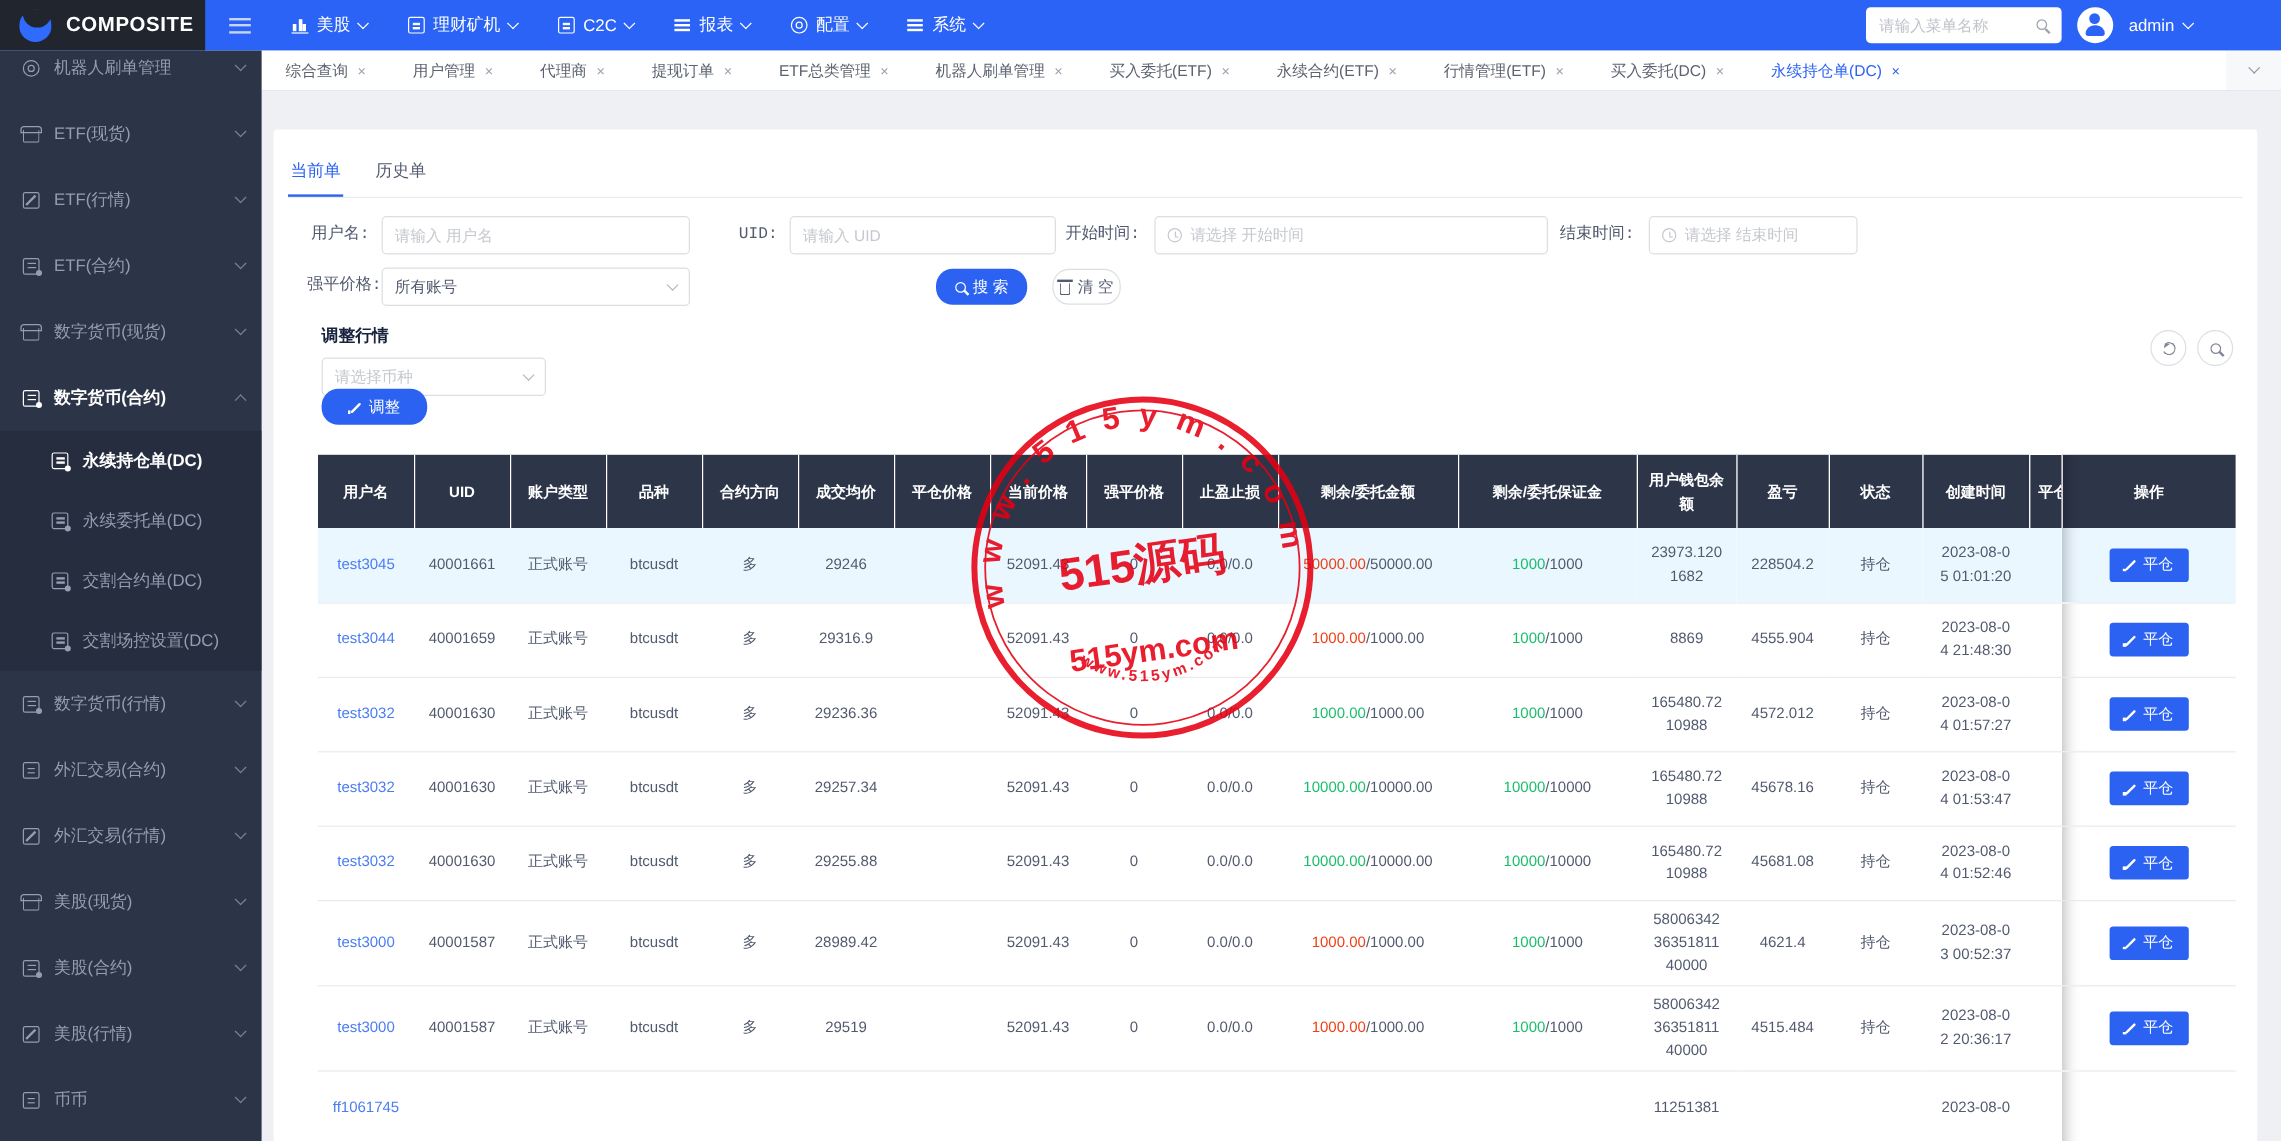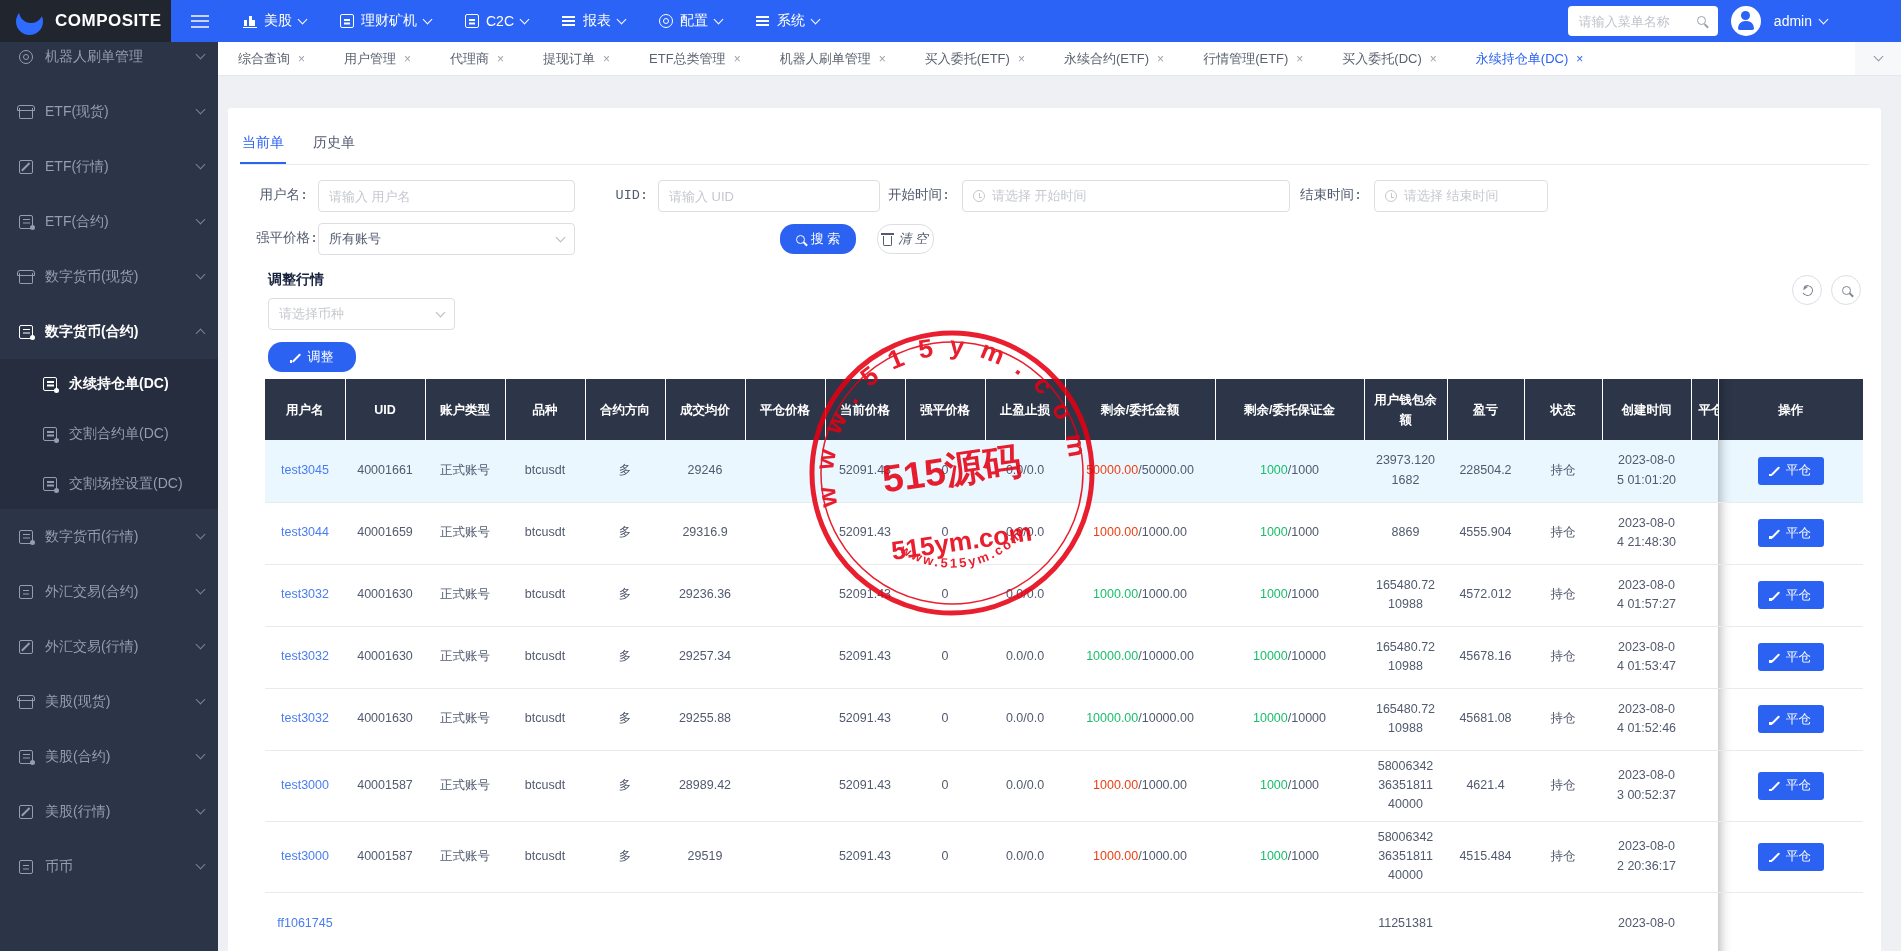--- a/index.html
+++ b/index.html
@@ -15,21 +15,21 @@
   .moon::after { content:""; position:absolute; width:24px; height:24px; border-radius:50%; background:#21252e; left:3px; top:-9px; }
   .logo-text { color:#fff; font-weight:800; font-size:17px; letter-spacing:.5px; }
   .topnav { display:flex; align-items:center; gap:34px; padding-left:20px; }
   .burger { width:18px; height:13px; border-top:2px solid #c9d4f5; border-bottom:2px solid #c9d4f5; position:relative; cursor:pointer; }
   .burger::after { content:""; position:absolute; left:0; right:0; top:3.5px; height:2px; background:#c9d4f5; }
   .nav-item { display:flex; align-items:center; gap:7px; color:#fff; font-size:14px; cursor:pointer; }
   .chev { width:7px; height:7px; border-right:1.5px solid currentColor; border-bottom:1.5px solid currentColor; transform:rotate(45deg); margin-top:-4px; flex:none; }
   .chev.up { transform:rotate(-135deg); margin-top:4px; }
   .top-right { margin-left:auto; display:flex; align-items:center; gap:13px; padding-right:74px; }
   .top-search { position:relative; }
-  .top-search input { width:150px; height:30px; border:none; border-radius:4px; background:#fff; padding:0 30px 0 11px; font-size:13px; color:#515a6e; outline:none; }
+  .top-search input { width:163px; height:30px; border:none; border-radius:4px; background:#fff; padding:0 30px 0 11px; font-size:13px; color:#515a6e; outline:none; }
   .top-search input::placeholder { color:#c0c4cc; }
   .mag { width:9px; height:9px; border:1.5px solid currentColor; border-radius:50%; position:relative; display:inline-block; flex:none; }
   .mag::after { content:""; position:absolute; width:5px; height:1.5px; background:currentColor; transform:rotate(45deg); right:-4px; bottom:-2px; }
   .top-search .mag { position:absolute; right:12px; top:10px; color:#9aa1ad; }
   .avatar { width:30px; height:30px; border-radius:50%; background:#fff; position:relative; cursor:pointer; flex:none; }
   .avatar::before { content:""; position:absolute; width:9px; height:9px; border-radius:50%; background:#2a63f6; left:10.5px; top:5px; }
   .avatar::after { content:""; position:absolute; width:16px; height:9px; border-radius:8px 8px 2px 2px; background:#2a63f6; left:7px; top:15px; }
   .admin { color:#fff; font-size:14px; display:flex; align-items:center; gap:8px; cursor:pointer; }
 
   
@@ -78,21 +78,21 @@
   .inp input { border:none; outline:none; width:100%; font-size:13px; color:#515a6e; background:transparent; }
   .inp input::placeholder, .ph { color:#c5c8ce; }
   .sel .val { color:#515a6e; }
   .sel .chev, .inp .chev { margin-left:auto; color:#b6bac2; }
   .clk { width:12px; height:12px; border:1px solid #c5c8ce; border-radius:50%; position:relative; margin-right:7px; flex:none; }
   .clk::before { content:""; position:absolute; left:4.5px; top:2px; width:1px; height:4px; background:#c5c8ce; }
   .clk::after { content:""; position:absolute; left:5px; top:5.5px; width:3px; height:1px; background:#c5c8ce; }
 
   .btn { position:absolute; display:flex; align-items:center; justify-content:center; gap:6px; font-size:13px; border-radius:14px; cursor:pointer; border:none; }
   .btn-pri { background:#2b62f2; color:#fff; }
-  .btn-ghost { background:#fff; border:1px solid #dcdee2; color:#515a6e;font-style:italic; }
+  .btn-ghost { background:#fff; border:1px solid #dcdee2; color:#515a6e; }
   .trash { width:9px; height:10px; border:1px solid currentColor; border-top:none; border-radius:0 0 2px 2px; position:relative; margin-top:3px; flex:none; }
   .trash::before { content:""; position:absolute; top:-2.5px; left:-3px; right:-3px; height:1.5px; background:currentColor; }
   .pen { width:11px; height:11px; position:relative; flex:none; }
   .pen::before { content:""; position:absolute; width:11px; height:2px; background:currentColor; border-radius:1px; transform:rotate(-45deg); top:5px; left:0; }
   .pen::after { content:""; position:absolute; left:-1px; bottom:0; width:2.5px; height:2.5px; background:currentColor; }
   .adjust-title { position:absolute; left:40px; top:163px; font-size:14px; font-weight:700; color:#17233d; }
   .cbtn { position:absolute; width:30px; height:30px; border-radius:50%; border:1px solid #dcdee2; background:#fff; display:flex; align-items:center; justify-content:center; color:#808695; cursor:pointer; }
   .ref { width:11px; height:11px; border:1.5px solid currentColor; border-left-color:transparent; border-radius:50%; position:relative; transform:rotate(15deg); }
   .ref::after { content:""; position:absolute; left:-3px; top:-2px; border:3px solid transparent; border-right-color:currentColor; transform:rotate(40deg); }
 
@@ -212,20 +212,25 @@
         <span>数字货币(合约)</span>
         <i class="chev up"></i>
       </div>
 
       <div class="mitem sub active">
         <i class="sic sql"></i>
         <span>永续持仓单(DC)</span>
 
       </div>
 
+      <div class="mitem sub">
+        <i class="sic sql"></i>
+        <span>永续委托单(DC)</span>
+
+      </div>
 
       <div class="mitem sub">
         <i class="sic sql"></i>
         <span>交割合约单(DC)</span>
 
       </div>
 
       <div class="mitem sub">
         <i class="sic sql"></i>
         <span>交割场控设置(DC)</span>
@@ -381,21 +386,21 @@
     <button class="btn btn-ghost" style="left:649px;top:116px;width:57px;height:30px">
       <i class="trash"></i>
       <span>清 空</span>
     </button>
 
     <div class="adjust-title">调整行情</div>
     <div class="sel" style="left:40px;top:190px;width:187px">
       <span class="ph">请选择币种</span>
       <i class="chev"></i>
     </div>
-    <button class="btn btn-pri" style="left:40px;top:234px;width:88px;height:30px">
+    <button class="btn btn-pri" style="left:40px;top:216px;width:88px;height:30px">
       <i class="pen"></i>
       <span>调整</span>
     </button>
 
     <span class="cbtn" style="left:1564px;top:167px">
         <i class="ref"></i>
       </span>
     <span class="cbtn" style="left:1603px;top:167px">
         <i class="mag"></i>
       </span>

